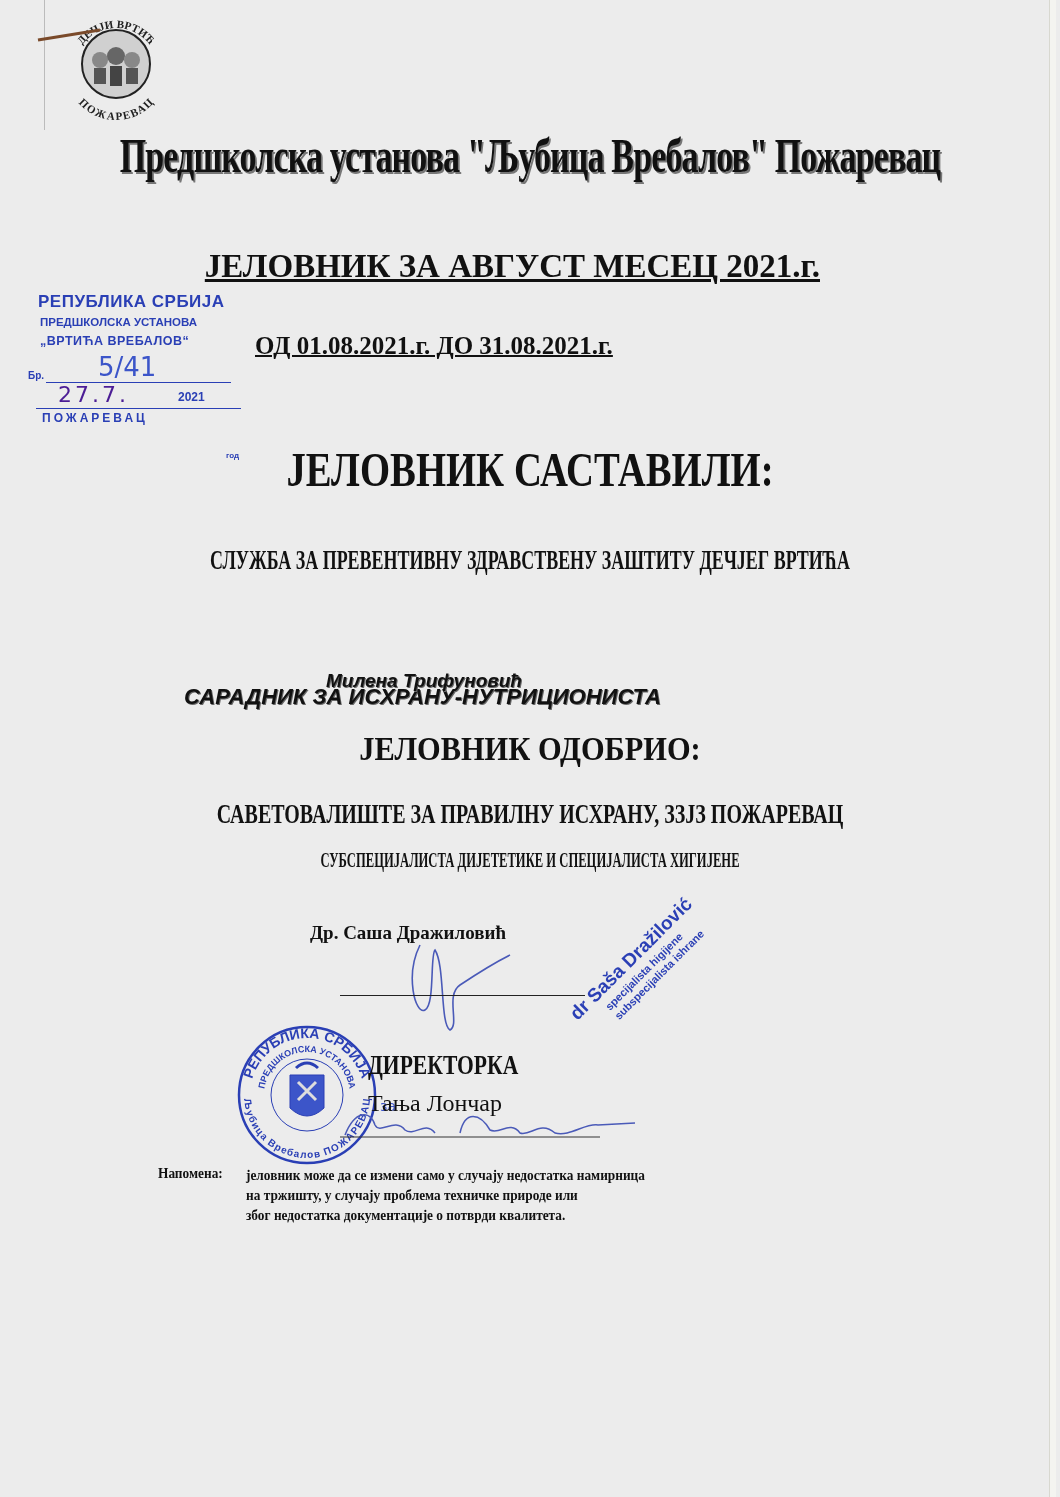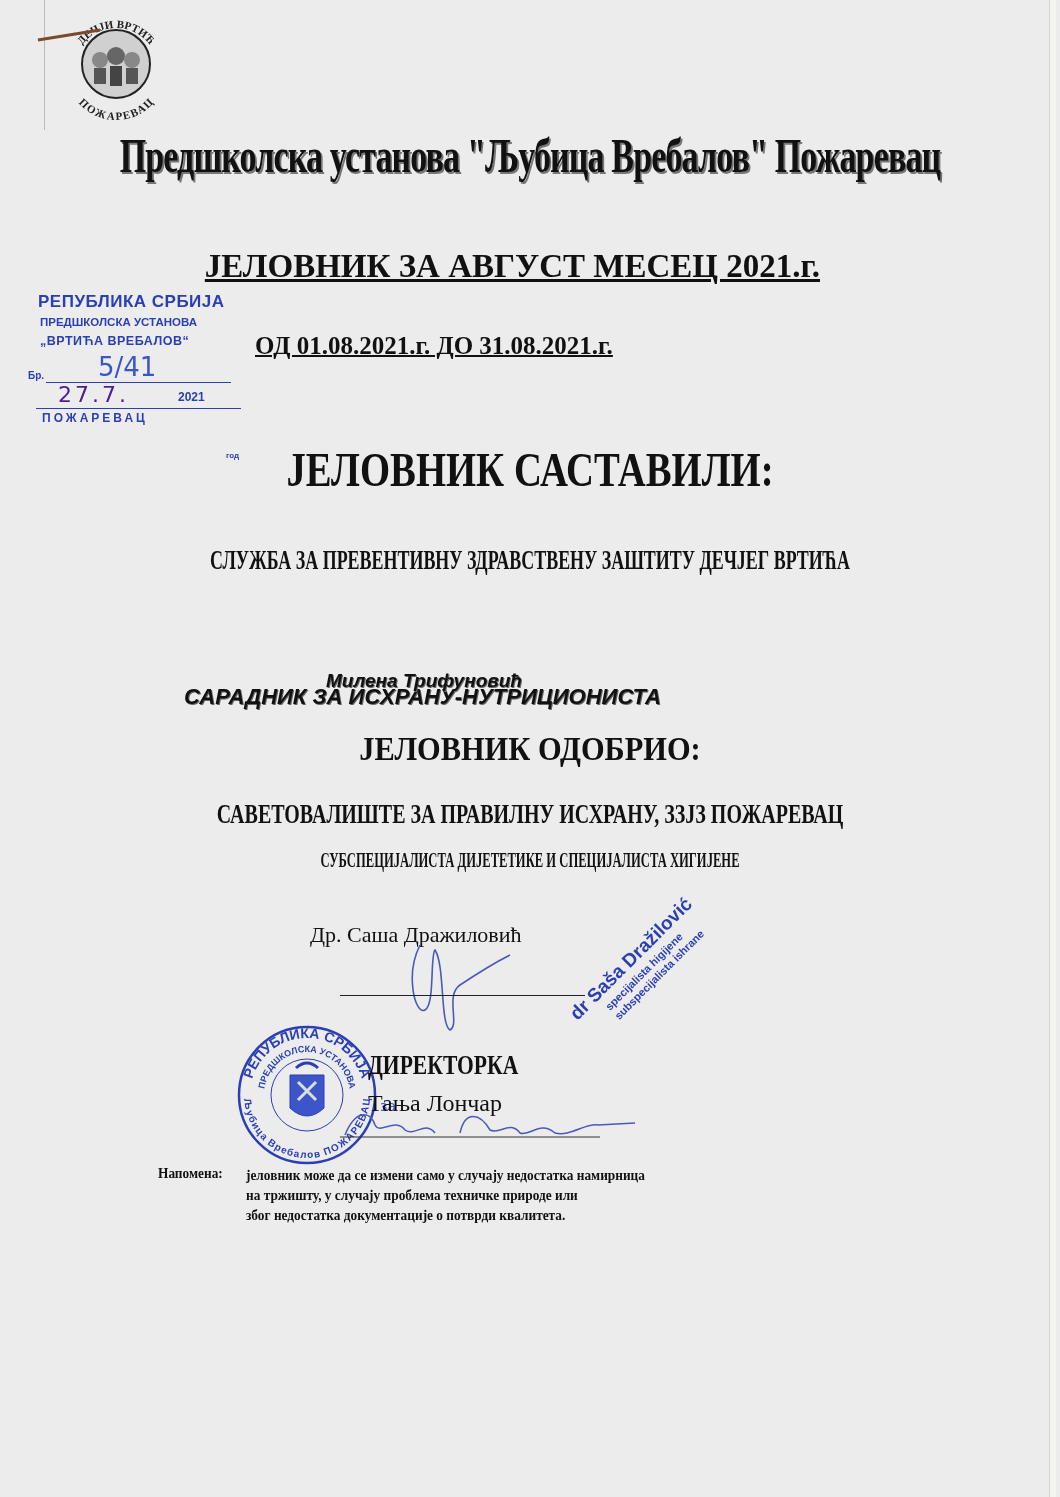--- a/index.html
+++ b/index.html
@@ -67,21 +67,21 @@
     font-weight:bold; font-size:32px; transform:scaleX(0.95) scaleY(1.05);
   }
   .counsel {
     top:800px; left:0; width:1060px; text-align:center;
     font-weight:bold; font-size:25px; transform:scaleX(0.8) scaleY(1.1);
   }
   .subspec {
     top:850px; left:0; width:1060px; text-align:center;
     font-weight:bold; font-size:18px; transform:scaleX(0.7) scaleY(1.15);
   }
-  .doctor-name { top:922px; left:310px; width:320px; font-weight:normal; font-size:22px; }
+  .doctor-name { top:922px; left:310px; width:320px; font-weight:bold; font-size:19px; }
   .sig-line { left:340px; top:995px; width:245px; border-top:1.5px solid #222; }
   .director-label { top:1050px; left:368px; font-weight:bold; font-size:27px; transform:scaleX(0.8); transform-origin:left; }
   .director-name { top:1090px; left:368px; font-weight:normal; font-size:24px; }
 
   .note-label { top:1165px; left:158px; font-weight:bold; font-size:14.5px; transform:scaleX(0.92); transform-origin:left; }
   .note-lines { top:1165px; left:246px; font-weight:bold; font-size:14.5px; line-height:20px; transform:scaleX(0.92); transform-origin:left; }
 
   svg { overflow:visible; }
 </style>
 </head>

